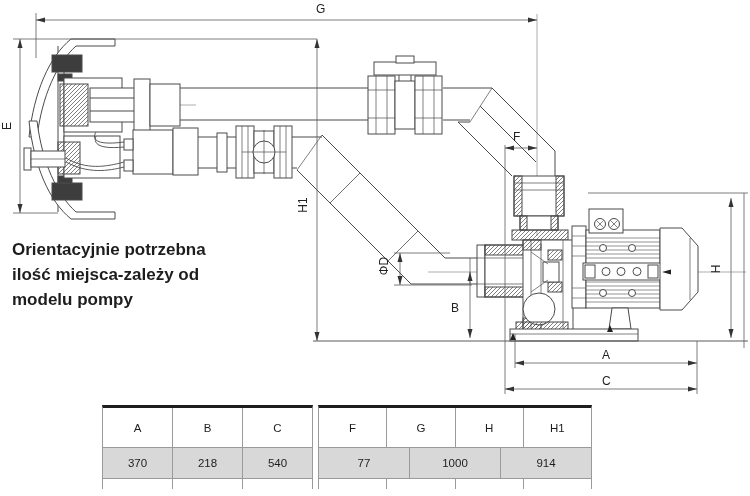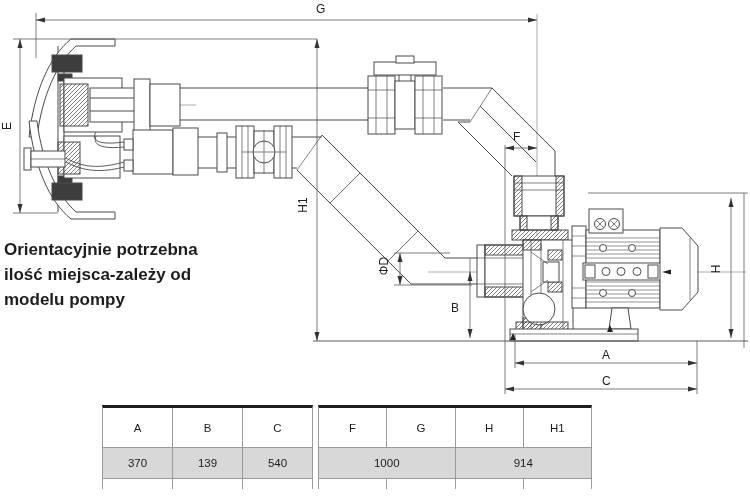--- a/index.html
+++ b/index.html
@@ -7,21 +7,21 @@
     position:relative; width:750px; height:496px; background:#fff;
     font-family:"Liberation Sans", sans-serif; overflow:hidden;
   }
   #drawing { position:absolute; left:0; top:0; }
   .dim {
     position:absolute; font-size:12px; color:#222; line-height:12px;
     font-family:"Liberation Sans", sans-serif; white-space:nowrap;
   }
   .dim.rot { transform:rotate(-90deg); transform-origin:center; display:inline-block; }
   #note {
-    position:absolute; left:4px; top:237px; width:280px;
+    position:absolute; left:12px; top:237px; width:280px;
     font-size:17px; font-weight:bold; color:#1d1d1d; line-height:25px;
     white-space:pre-line;
   }
   .tbl {
     position:absolute; top:405px; border-top:3px solid #1e1e1e;
     border-left:1px solid #9a9a9a; border-right:1px solid #9a9a9a;
     box-sizing:border-box; background:#fff;
   }
   .tbl .row { display:flex; }
   .tbl .row.hdr  { height:39px; }
@@ -319,38 +319,39 @@
 modelu pompy</div>
 
   <div class="tbl" style="left:102px; width:211px;">
     <div class="row hdr">
       <div class="cell">A</div>
       <div class="cell">B</div>
       <div class="cell">C</div>
     </div>
     <div class="row vals">
       <div class="cell">370</div>
-      <div class="cell">139</div>
+      <div class="cell">218</div>
       <div class="cell">540</div>
     </div>
     <div class="row stub">
       <div class="cell"></div>
         <div class="cell"></div>
         <div class="cell"></div>
     </div>
   </div>
 
   <div class="tbl" style="left:318px; width:274px;">
     <div class="row hdr">
       <div class="cell">F</div>
       <div class="cell">G</div>
       <div class="cell">H</div>
       <div class="cell">H1</div>
     </div>
     <div class="row vals">
+      <div class="cell">77</div>
       <div class="cell">1000</div>
       <div class="cell">914</div>
     </div>
     <div class="row stub">
       <div class="cell"></div>
         <div class="cell"></div>
         <div class="cell"></div>
         <div class="cell"></div>
     </div>
   </div>

